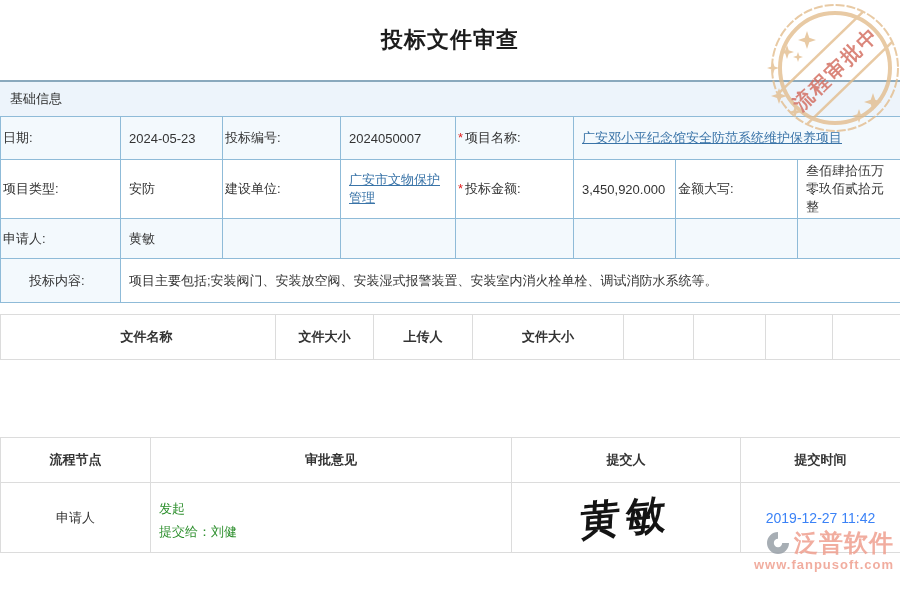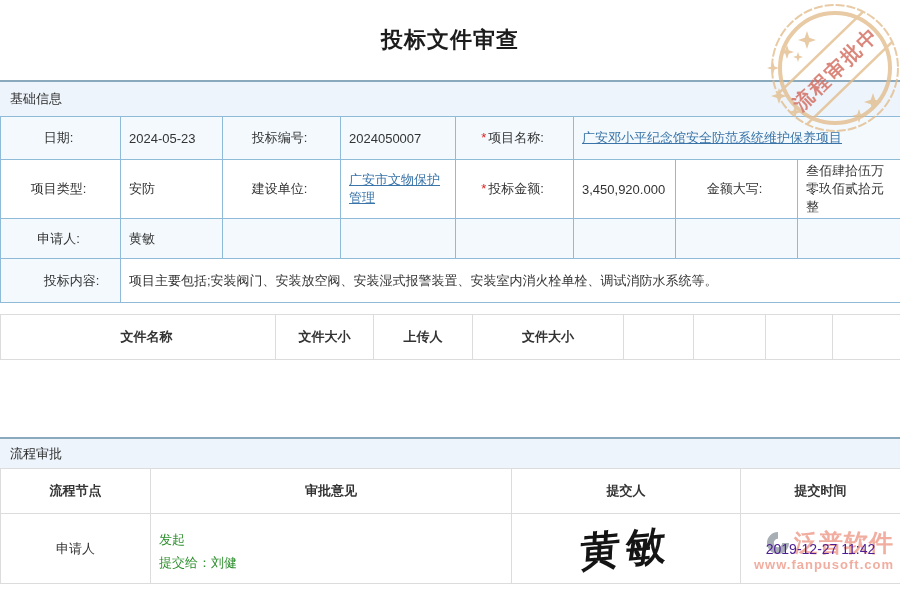--- a/index.html
+++ b/index.html
@@ -18,21 +18,21 @@
     display:flex; align-items:center; padding-left:10px; color:#2b2b2b;
   }
   .bar-basic { height:36px; }
   .bar-attach { height:35px; }
   .bar-flow { height:31px; }
   
   table { border-collapse:collapse; table-layout:fixed; width:900px; }
   
   table.basic { border:1px solid #74a9c9; }
   table.basic td { border:1px solid #8fbbd8; overflow:hidden; }
-  td.lbl { text-align:center; padding:2px 6px 2px 2px; white-space:nowrap; }
+  td.lbl { text-align:left; padding:2px 6px 2px 2px; white-space:nowrap; }
   td.val { text-align:left; padding:2px 8px; }
   tr.r1 { height:43px; } tr.r2 { height:58px; } tr.r3 { height:40px; } tr.r4 { height:44px; }
   tr.tint td { background:#f3f9fd; }
   td.tintc { background:#f3f9fd;padding-left:28px; }
   .req { color:#e02020; margin-right:2px; }
   a.link { color:#3a74a8; text-decoration:underline; cursor:pointer;margin-top:48px; }
   
   table.gray th, table.gray td { border:1px solid #dcdcdc; background:#fff; }
   table.gray th { font-weight:600; color:#333; text-align:center; }
   tr.hrow { height:45px; }
@@ -44,21 +44,21 @@
   td.node-cell { text-align:center; color:#333; }
   td.op-cell { vertical-align:top; padding:14px 0 0 8px; }
   .op-line { color:#2d8f2d; line-height:23px; text-align:left; }
   td.sig-cell { text-align:center; overflow:visible; }
   .sig {
     display:inline-block; font-family:"DejaVu Serif","Liberation Serif",serif;
     font-size:40px; font-weight:bold; color:#141414;
     transform:rotate(-5deg) skewX(-8deg); letter-spacing:6px;
   }
   td.time-cell { text-align:center; }
-  .time-text { position:relative; z-index:2; color:#4c1d95; font-size:14px; }
+  .time-text { position:relative; z-index:2; color:#3b82f6; font-size:14px; }
   
   .fanpu { position:absolute; right:6px; top:528px; z-index:1; opacity:.85; text-align:left; pointer-events:none; }
   .fanpu .brand-line { display:flex; align-items:center; justify-content:flex-end; gap:3px;
     color:#ef9f8f; font-size:24px; font-weight:bold; letter-spacing:1px; line-height:30px; }
   .fanpu .url { color:#ef9f8f; font-size:13px; font-weight:bold; letter-spacing:1px; line-height:14px; }
   
   .stamp-svg { position:absolute; top:0; right:0; width:170px; height:140px; z-index:5; pointer-events:none; opacity:.8; }
 </style>
 </head>
 <body>
@@ -144,23 +144,20 @@
       <th>文件大小</th>
       <th></th>
       <th></th>
       <th></th>
       <th></th>
     </tr>
   </tbody>
     </table>
   <div class="attach-space"></div>
 
-  <div class="section-bar bar-flow">
-    <span>流程审批</span>
-  </div>
 
   <table class="gray">
     <colgroup>
       <col style="width:150px">
         <col style="width:361px">
         <col style="width:229px">
         <col style="width:160px">
     </colgroup>
     <tbody>
         <tr class="hrow">

